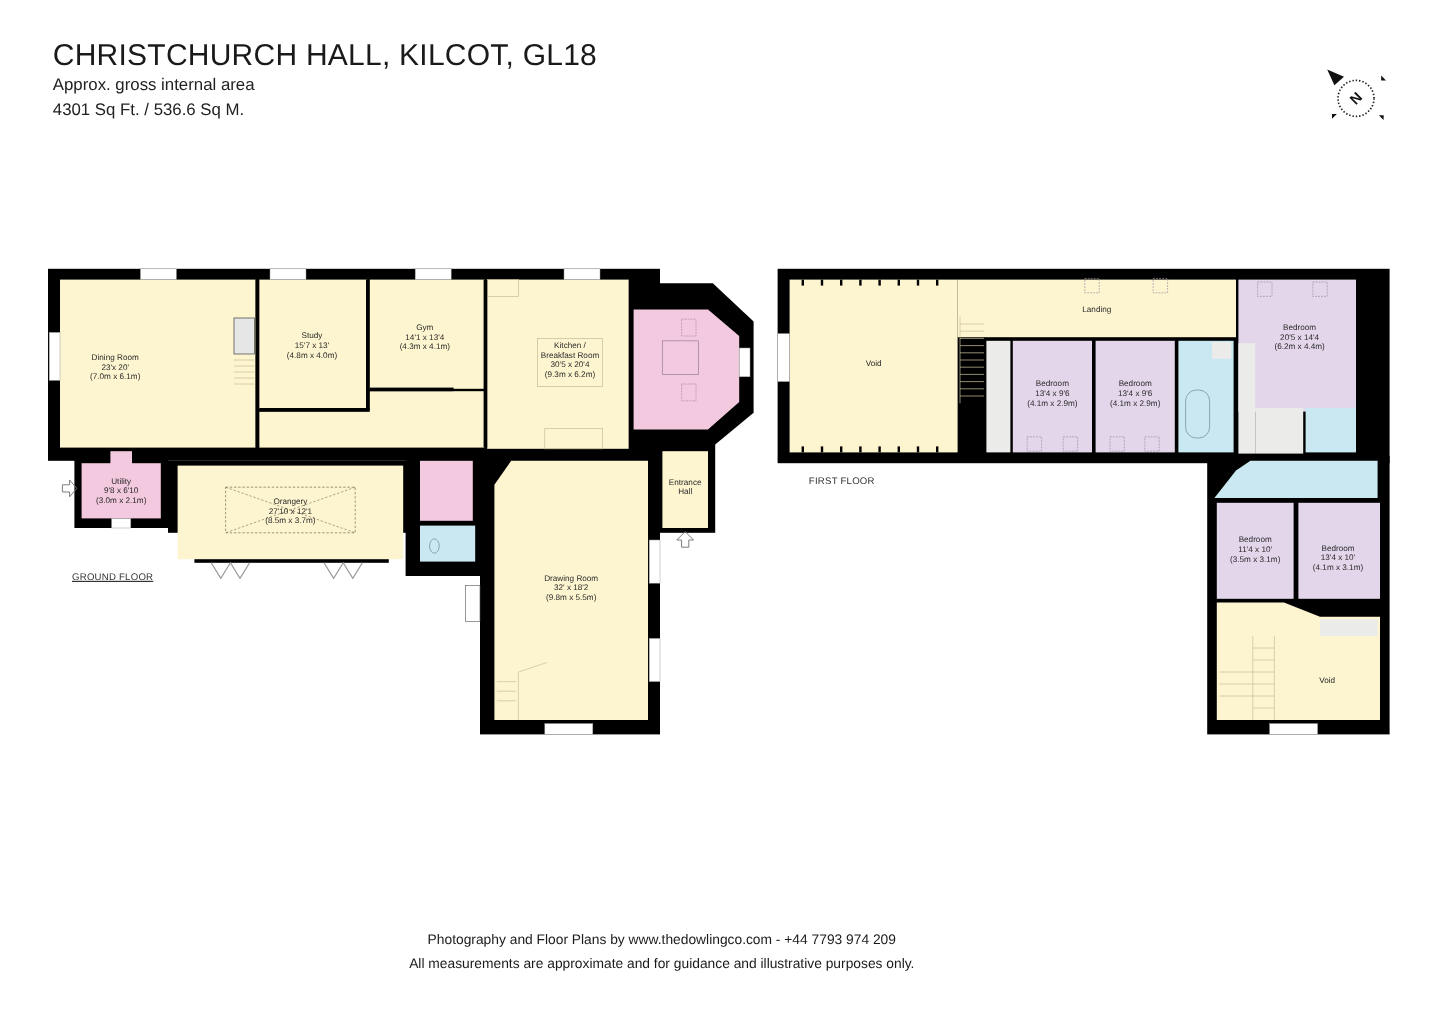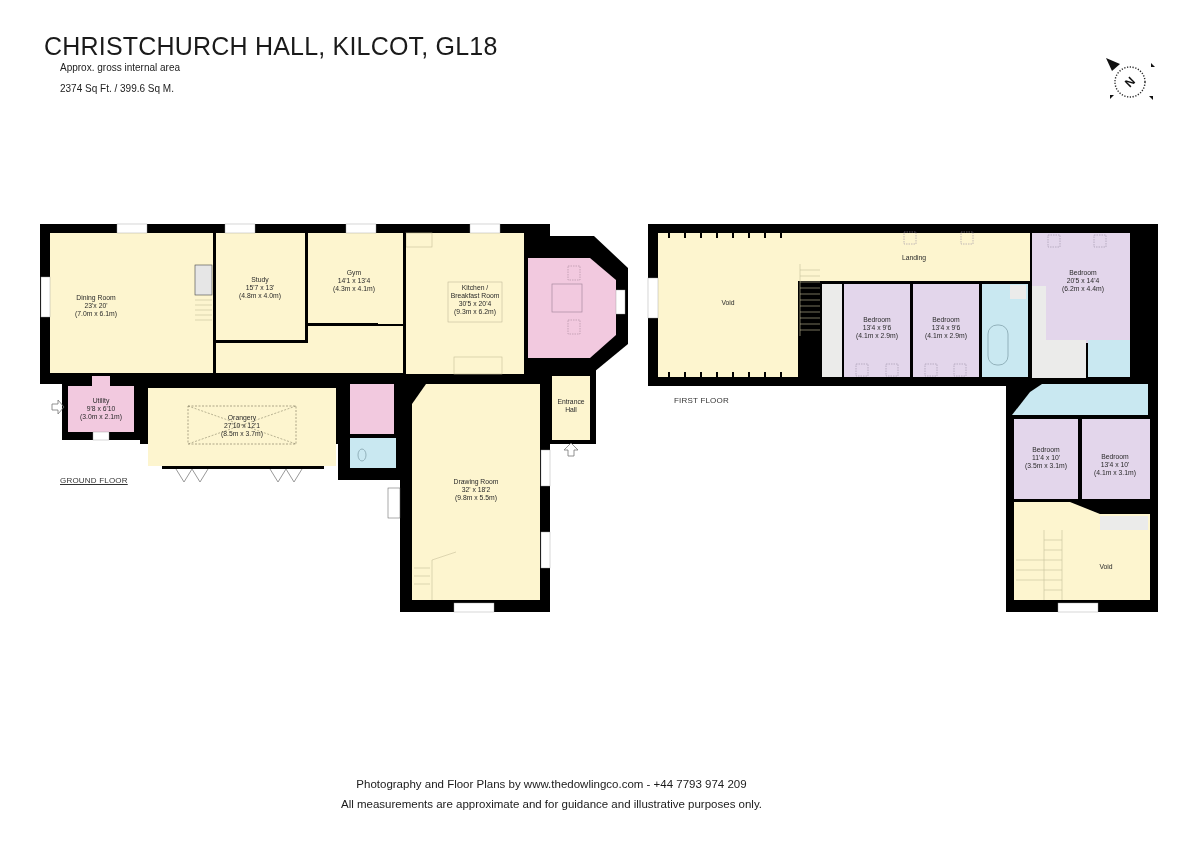--- a/index.html
+++ b/index.html
@@ -1,34 +1,34 @@
 <!DOCTYPE html>
 <html><head>
 <meta charset="utf-8">
 <style>
   html, body { margin:0; padding:0; background:#ffffff; }
   body { width:1200px; height:847px; position:relative; overflow:hidden; font-family:"Liberation Sans", "DejaVu Sans", sans-serif; color:#1a1a1a; }
   .title { position:absolute; left:44px; top:32px; font-size:25px; letter-spacing:0.2px; color:#1a1a1a;text-align:center; }
-  .sub { position:absolute; left:44px; font-size:10px; color:#222;margin-left:16px; }
+  .sub { position:absolute; left:44px; font-size:14px; color:#222; }
   .sub1 { top:62px; }
   .sub2 { top:83px; }
   .compass { position:absolute; left:1098px; top:55px; width:60px; height:50px; }
   .plan { position:absolute; left:0; top:0; width:1200px; height:847px; }
   .lbl { font-family:"Liberation Sans", "DejaVu Sans", sans-serif; fill:#2a2a2a; }
   .floor-lbl { position:absolute; font-size:8px; color:#333; letter-spacing:0.2px; }
   .footer { position:absolute; left:0; width:1103px; text-align:center; font-size:11.5px; color:#1a1a1a; }
   .f1 { top:798px; }
   .f2 { top:778px; }
 </style>
 </head>
 <body>
 
 <div class="title">CHRISTCHURCH HALL, KILCOT, GL18</div>
 <div class="sub sub1">Approx. gross internal area</div>
-<div class="sub sub2">2374 Sq Ft. / 399.6 Sq M.</div>
+<div class="sub sub2">4301 Sq Ft. / 536.6 Sq M.</div>
 
 <svg class="compass" viewBox="0 0 60 50">
   <circle cx="32" cy="27" r="15" fill="none" stroke="#222" stroke-width="1.4" stroke-dasharray="1.2 1.6"></circle>
   <polygon points="8,3 22,9 14,16" fill="#111"></polygon>
   <polygon points="53,8 57,12 53,12" fill="#111"></polygon>
   <polygon points="12,44 16,40 12,40" fill="#111"></polygon>
   <polygon points="55,45 51,41 55,41" fill="#111"></polygon>
   <text x="32" y="31" font-size="12" font-weight="bold" text-anchor="middle" transform="rotate(-45 32 27)" fill="#111">N</text>
 </svg>
 

